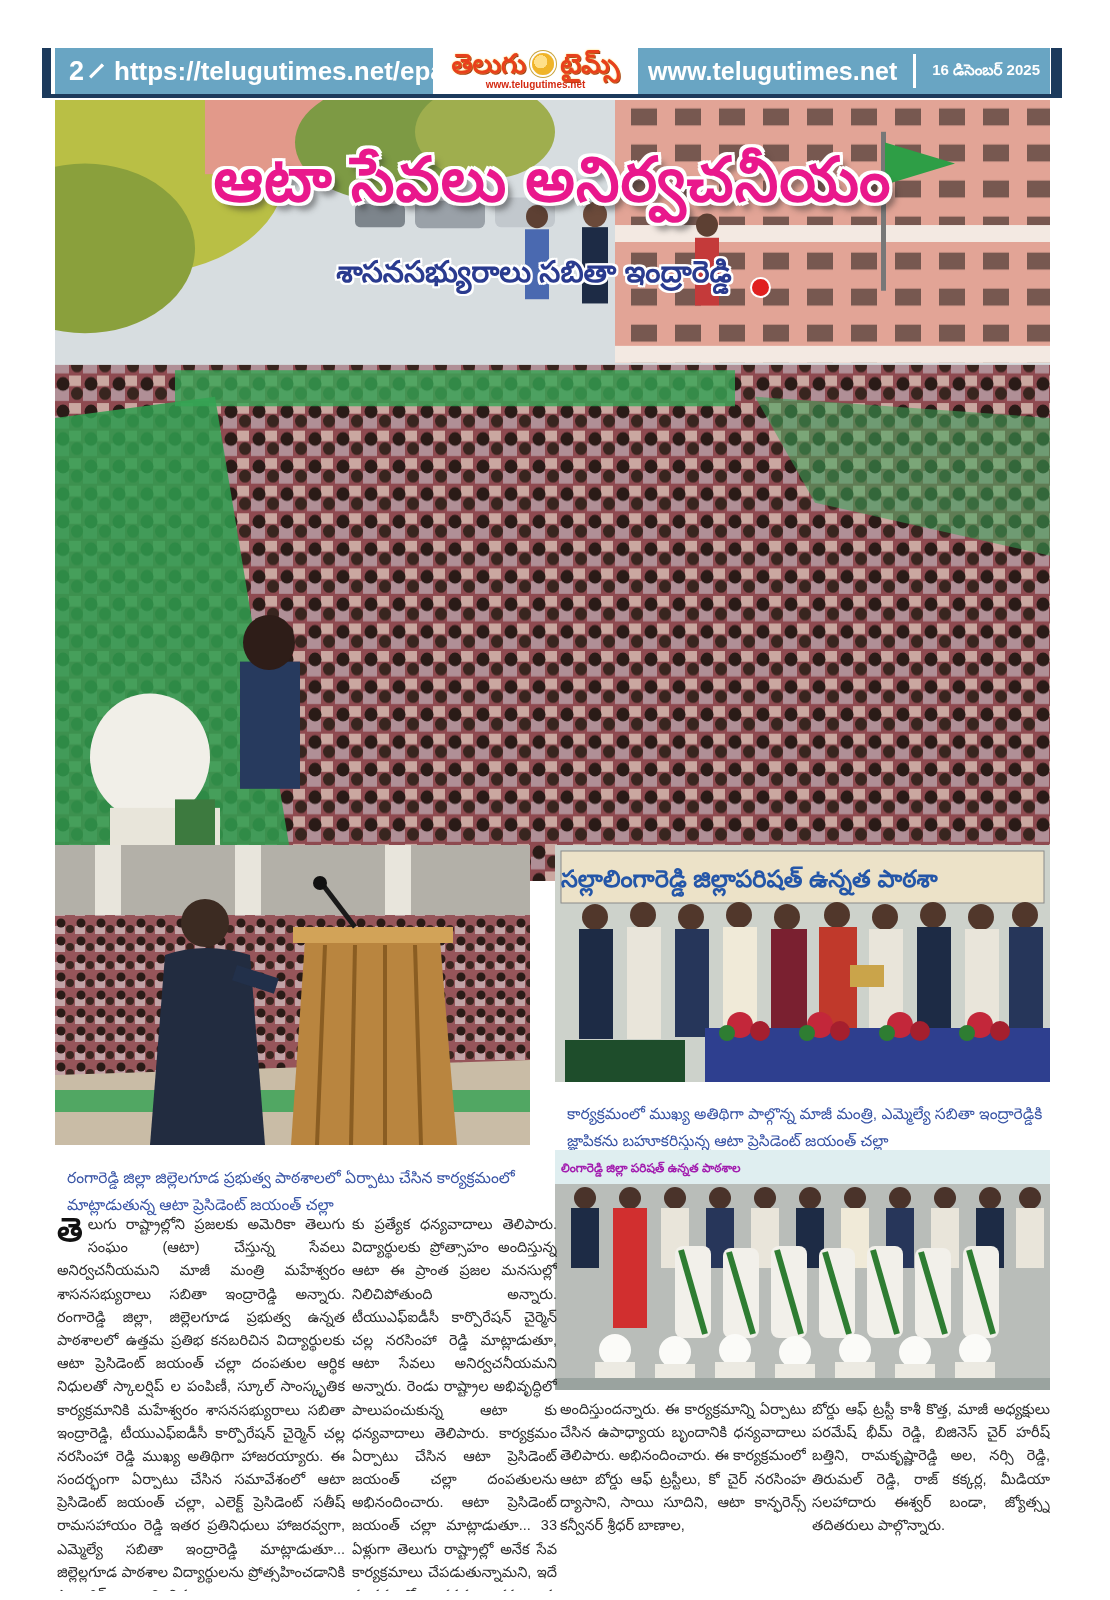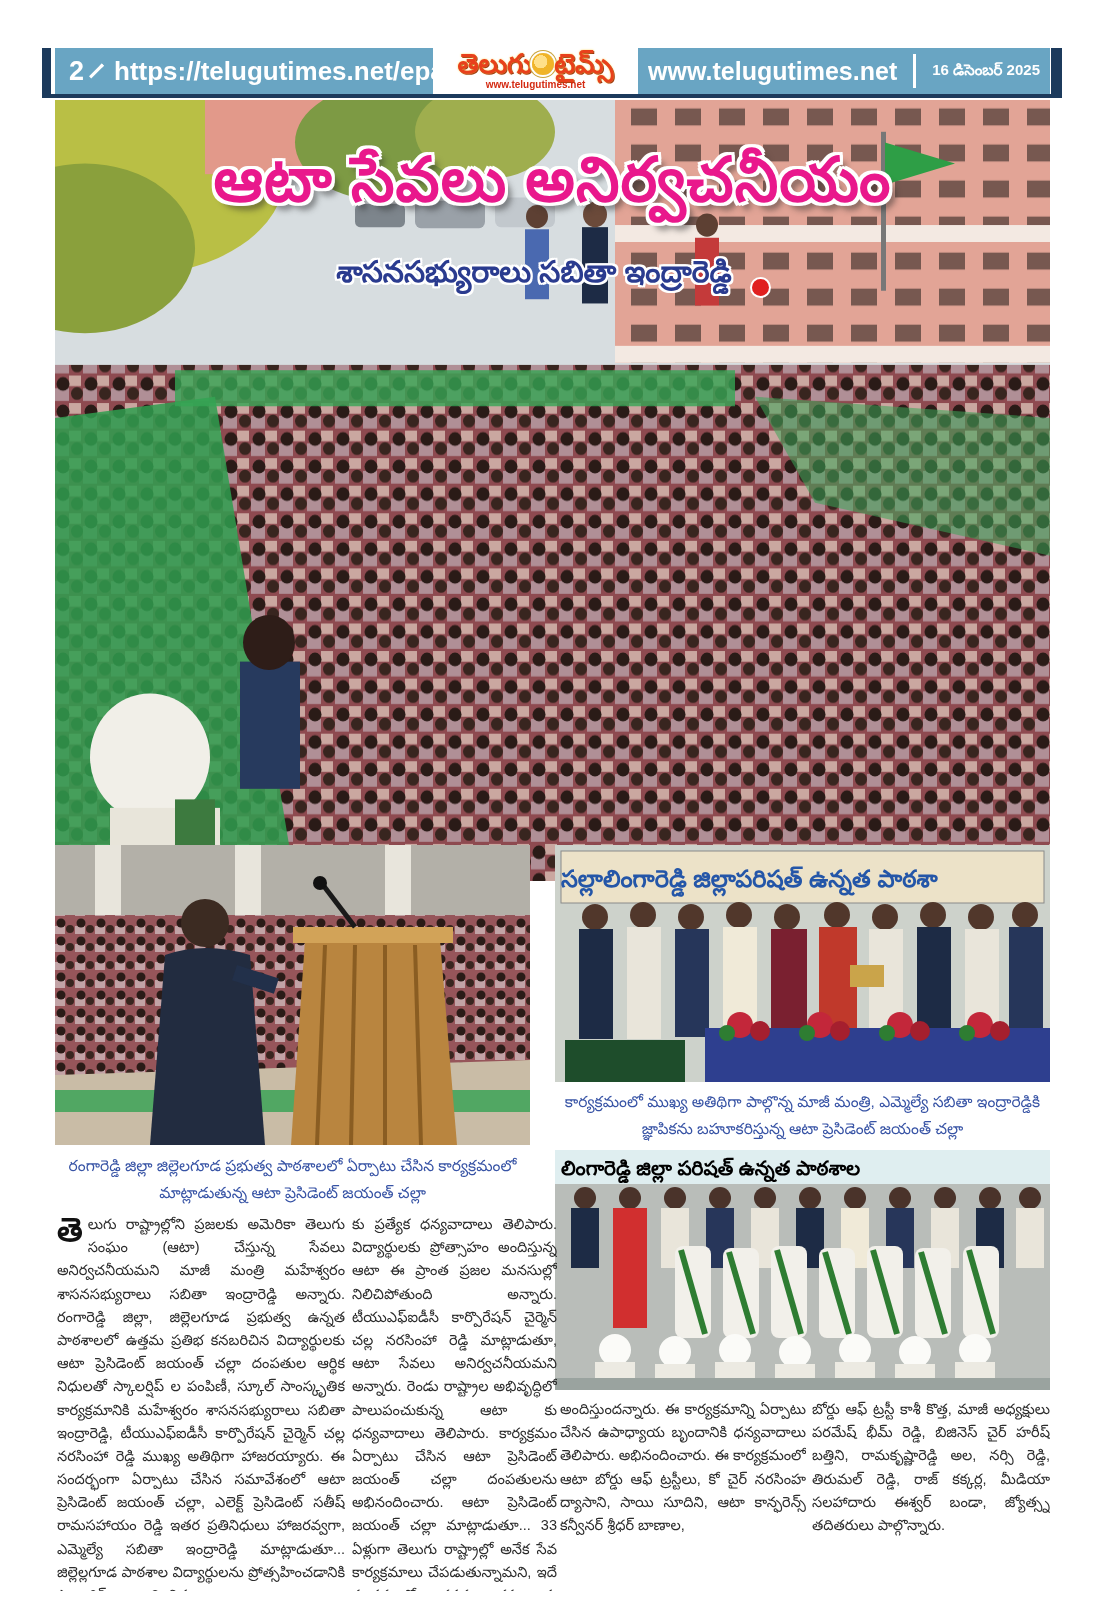--- a/index.html
+++ b/index.html
@@ -15,21 +15,21 @@
   .hdr-rule{position:absolute;left:42px;top:94px;width:1020px;height:4px;background:#1c3a5c;}
   .pagenum{color:#fff;font-size:27px;font-weight:bold;letter-spacing:1px;}
   .chev{width:15px;height:15px;border-top:3px solid #fff;border-right:3px solid #fff;
         transform:rotate(45deg);margin:0 16px 0 10px;display:inline-block;}
   .hdr-url{color:#fff;font-size:26px;font-weight:bold;text-decoration:none;}
   .hdr-site{color:#fff;font-size:25px;font-weight:bold;text-decoration:none;margin-right:16px;}
   .hdr-div{width:3px;height:34px;background:#fff;margin-right:16px;}
   .hdr-date{color:#fff;font-size:15px;font-weight:bold;}
   .logo{position:absolute;left:433px;top:40px;width:205px;height:60px;background:#fff;
         display:flex;flex-direction:column;align-items:center;justify-content:center;}
-  .logo-row{display:flex;align-items:center;}
+  .logo-row{display:flex;align-items:center;gap:6px;}
   .logo-w{color:#e8401c;font-weight:bold;font-size:27px;line-height:1;
           text-shadow:0 0 2px #ffd24d,1px 1px 0 #8a1a00;}
   .logo-url{color:#d42b12;font-size:10px;font-weight:bold;margin-top:1px;}
   .globe{width:22px;height:22px;border-radius:50%;display:inline-block;
          background:radial-gradient(circle at 40% 40%,#ffe08a 0 35%,#f0b429 36% 70%,#b97a12 100%);
          box-shadow:0 0 0 2px #fff,0 0 0 3px #caa43c;}
   
   .photo{position:absolute;overflow:hidden;background:#cfc6b6;}
   .photo svg{display:block;width:100%;height:100%;}
   #photoMain{left:55px;top:100px;width:995px;height:781px;}
@@ -43,23 +43,23 @@
                         0 -3px 0 #fff,0 3px 0 #fff,-3px 0 0 #fff,3px 0 0 #fff,6px 7px 6px rgba(40,40,40,.55);}
   .subhead{position:absolute;left:0;top:155px;width:100%;display:flex;align-items:flex-end;
            justify-content:center;gap:20px;font-size:30px;font-weight:bold;color:#2a3b8f;
            text-shadow:-2px -2px 0 #fff,2px -2px 0 #fff,-2px 2px 0 #fff,2px 2px 0 #fff,
                        0 -2px 0 #fff,0 2px 0 #fff,-2px 0 0 #fff,2px 0 0 #fff;}
   .dot{width:17px;height:17px;border-radius:50%;background:#e02020;flex:0 0 auto;
        box-shadow:0 0 0 2px #fff;}
   .banner-text{position:absolute;left:6px;top:12px;width:483px;height:44px;overflow:hidden;
                white-space:nowrap;font-size:24px;font-weight:bold;color:#2456a8;line-height:44px;
                padding-left:0;}
-  .banner-text.small{top:2px;height:32px;line-height:32px;font-size:20px;color:#000000;}
-  
-  .caption{position:absolute;text-align:center;color:#3753a5;font-size:15.5px;line-height:1.75;margin:0;}
+  .banner-text.small{top:2px;height:32px;line-height:32px;font-size:12px;color:#a21caf;}
+  
+  .caption{position:absolute;text-align:left;color:#3753a5;font-size:15.5px;line-height:1.75;margin:12px;}
   #capRight{left:555px;top:1088px;width:495px;}
   #capLeft{left:55px;top:1152px;width:475px;}
   
   .col{position:absolute;text-align:justify;font-size:14.5px;line-height:1.6;color:#2b2b2b;
        overflow:hidden;}
   #col1{left:57px;top:1213px;width:288px;height:378px;}
   #col2{left:352px;top:1213px;width:205px;height:378px;}
   #col3{left:560px;top:1398px;width:246px;height:193px;}
   #col4{left:812px;top:1398px;width:238px;height:195px;}
   .col p{margin:0;}

